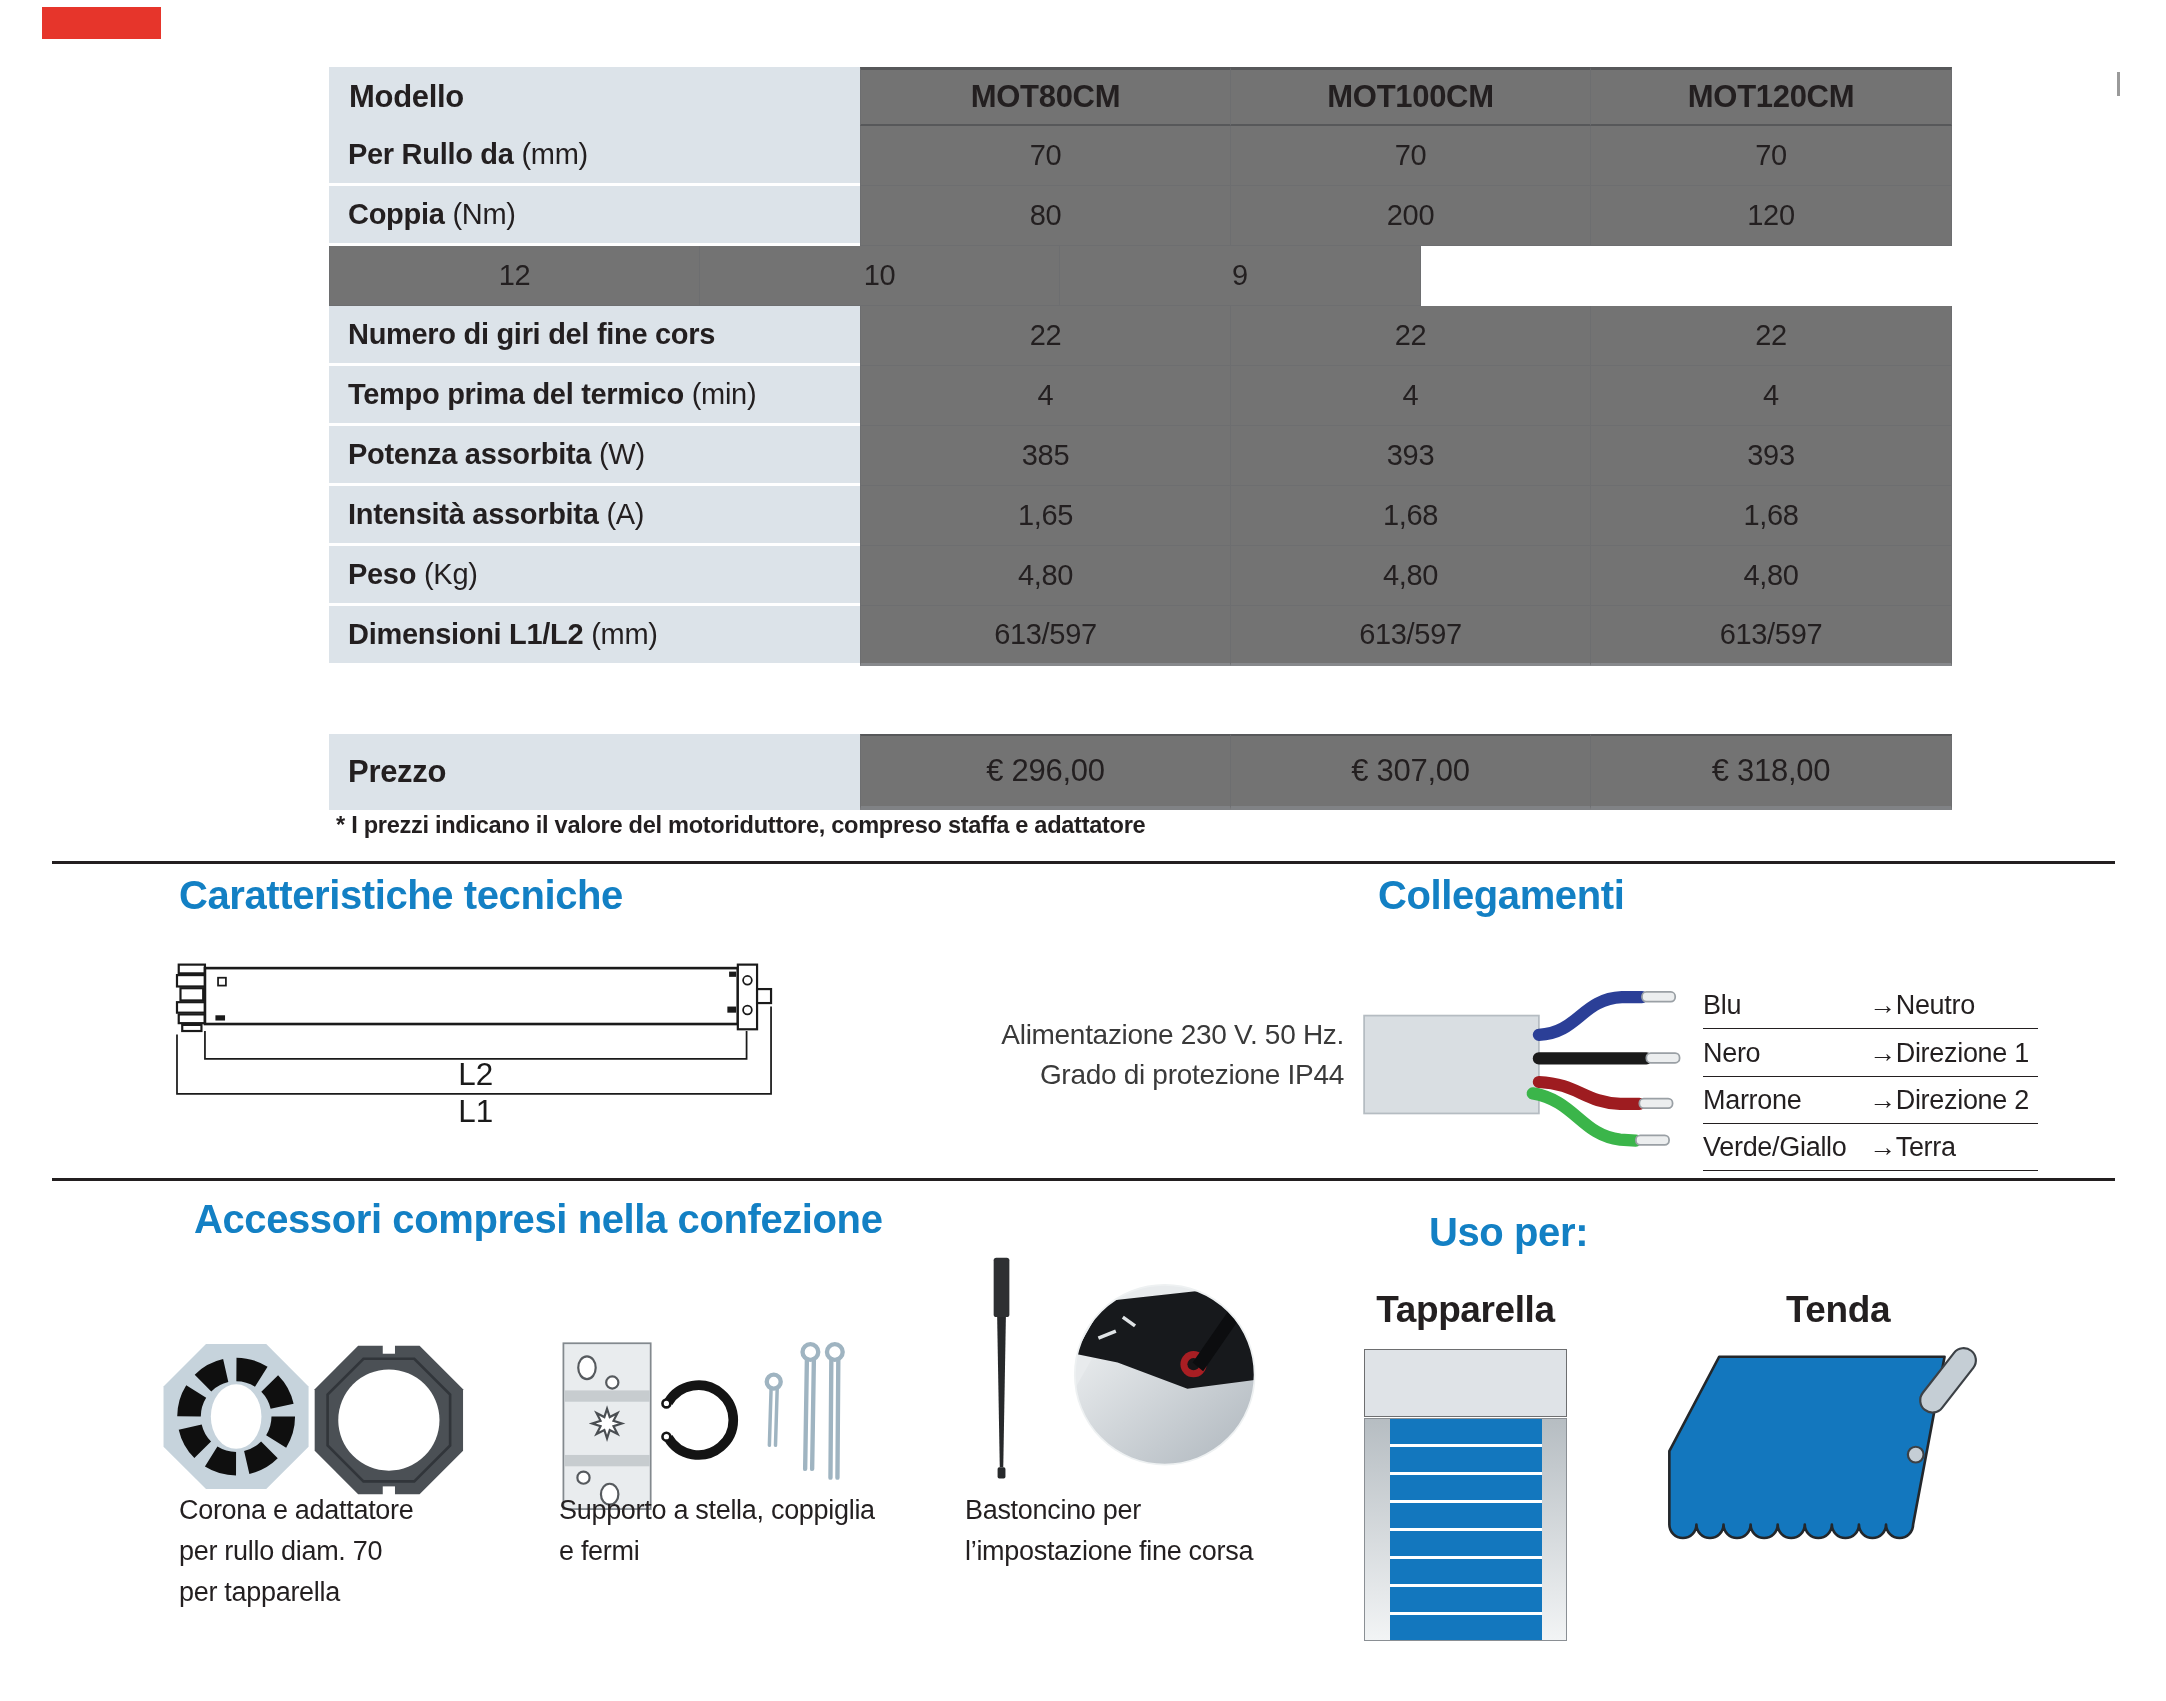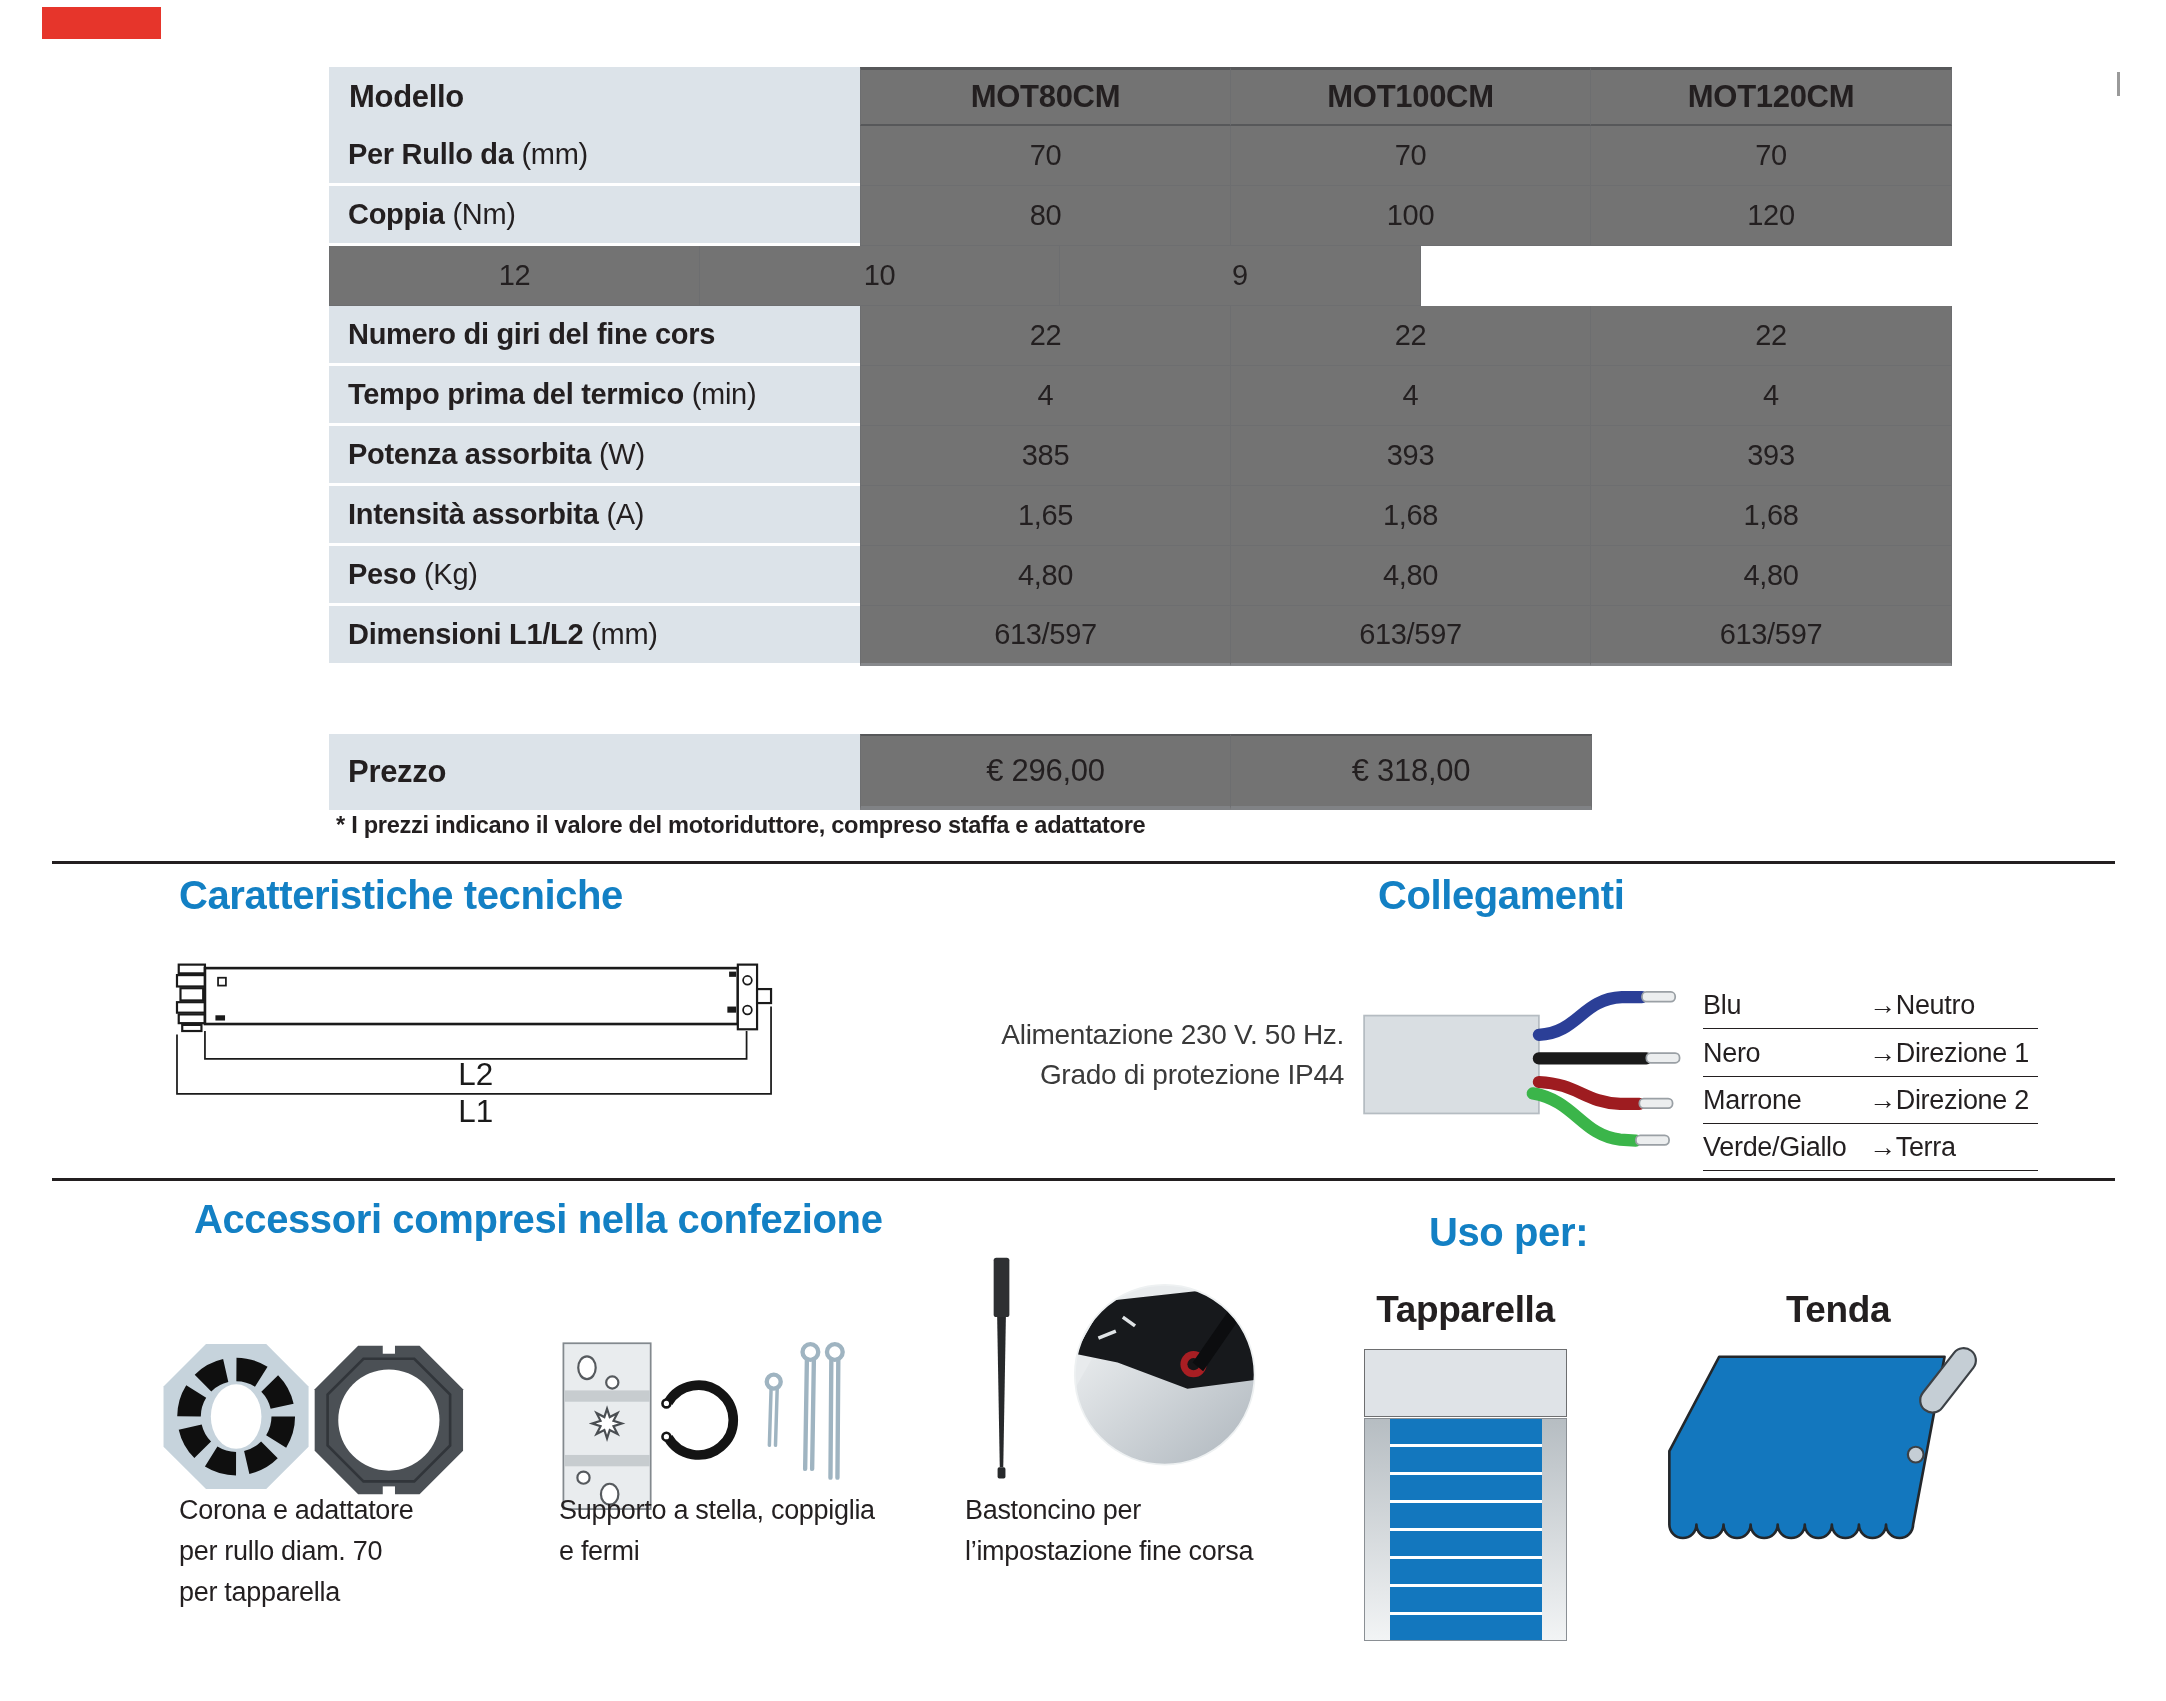--- a/index.html
+++ b/index.html
@@ -101,21 +101,21 @@
       <div class="cell val c1">70</div>
       <div class="cell val c2">70</div>
       <div class="cell val c3">70</div>
     </div>
     <div class="t-row t-data">
       <div class="cell lbl">
           <span>Coppia</span>
           <span class="u">(Nm)</span>
         </div>
       <div class="cell val c1">80</div>
-      <div class="cell val c2">100</div>
+      <div class="cell val c2">200</div>
       <div class="cell val c3">120</div>
     </div>
     <div class="t-row t-data">
       <div class="cell val c1">12</div>
       <div class="cell val c2">10</div>
       <div class="cell val c3">9</div>
     </div>
     <div class="t-row t-data">
       <div class="cell lbl">
           <span>Numero di giri del fine cors</span>
@@ -168,20 +168,21 @@
         </div>
       <div class="cell val c1">613/597</div>
       <div class="cell val c2">613/597</div>
       <div class="cell val c3">613/597</div>
     </div>
   </div>
 
   <div class="price-row">
     <div class="cell lbl">Prezzo</div>
     <div class="cell val c1">€ 296,00</div>
+    <div class="cell val c2">€ 307,00</div>
     <div class="cell val c3">€ 318,00</div>
   </div>
 
   <div class="footnote">* I prezzi indicano il valore del motoriduttore, compreso staffa e adattatore</div>
 
   <div class="divider" id="divider-1"></div>
   <div class="divider" id="divider-2"></div>
 
   <div class="sec-title" id="title-tech">Caratteristiche tecniche</div>
 

